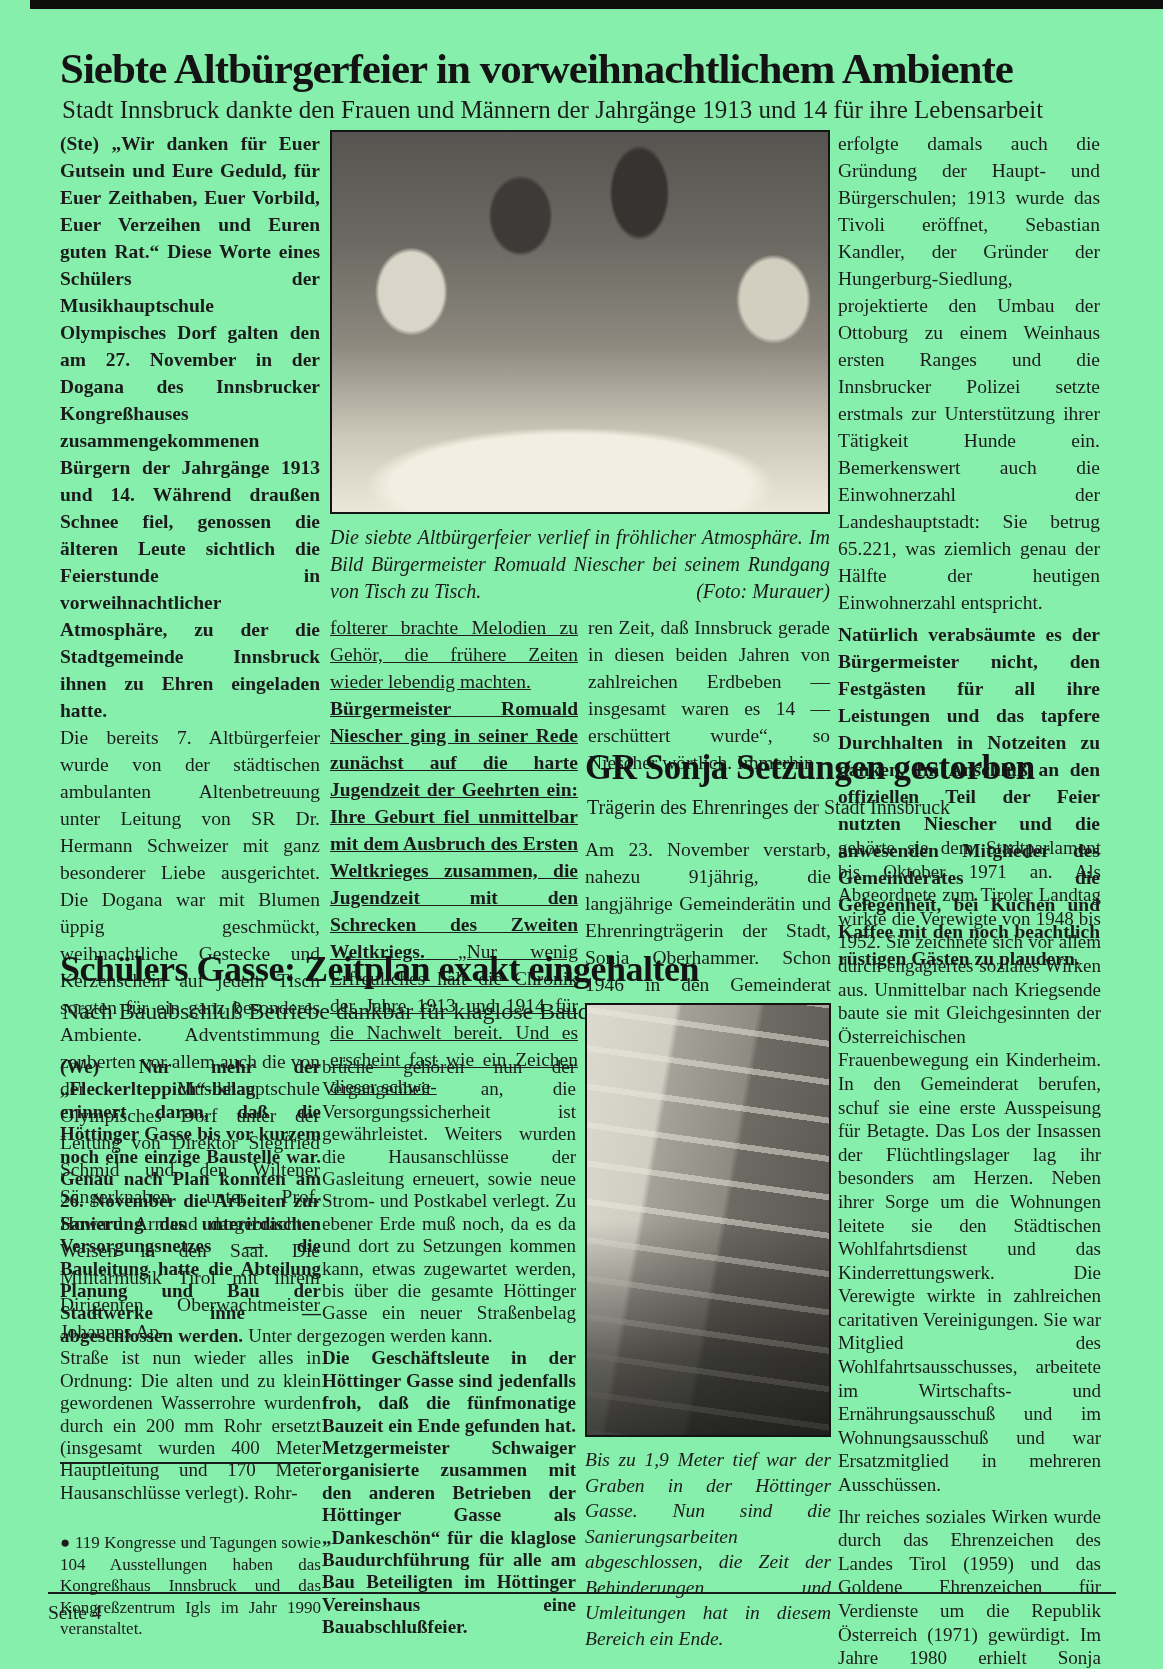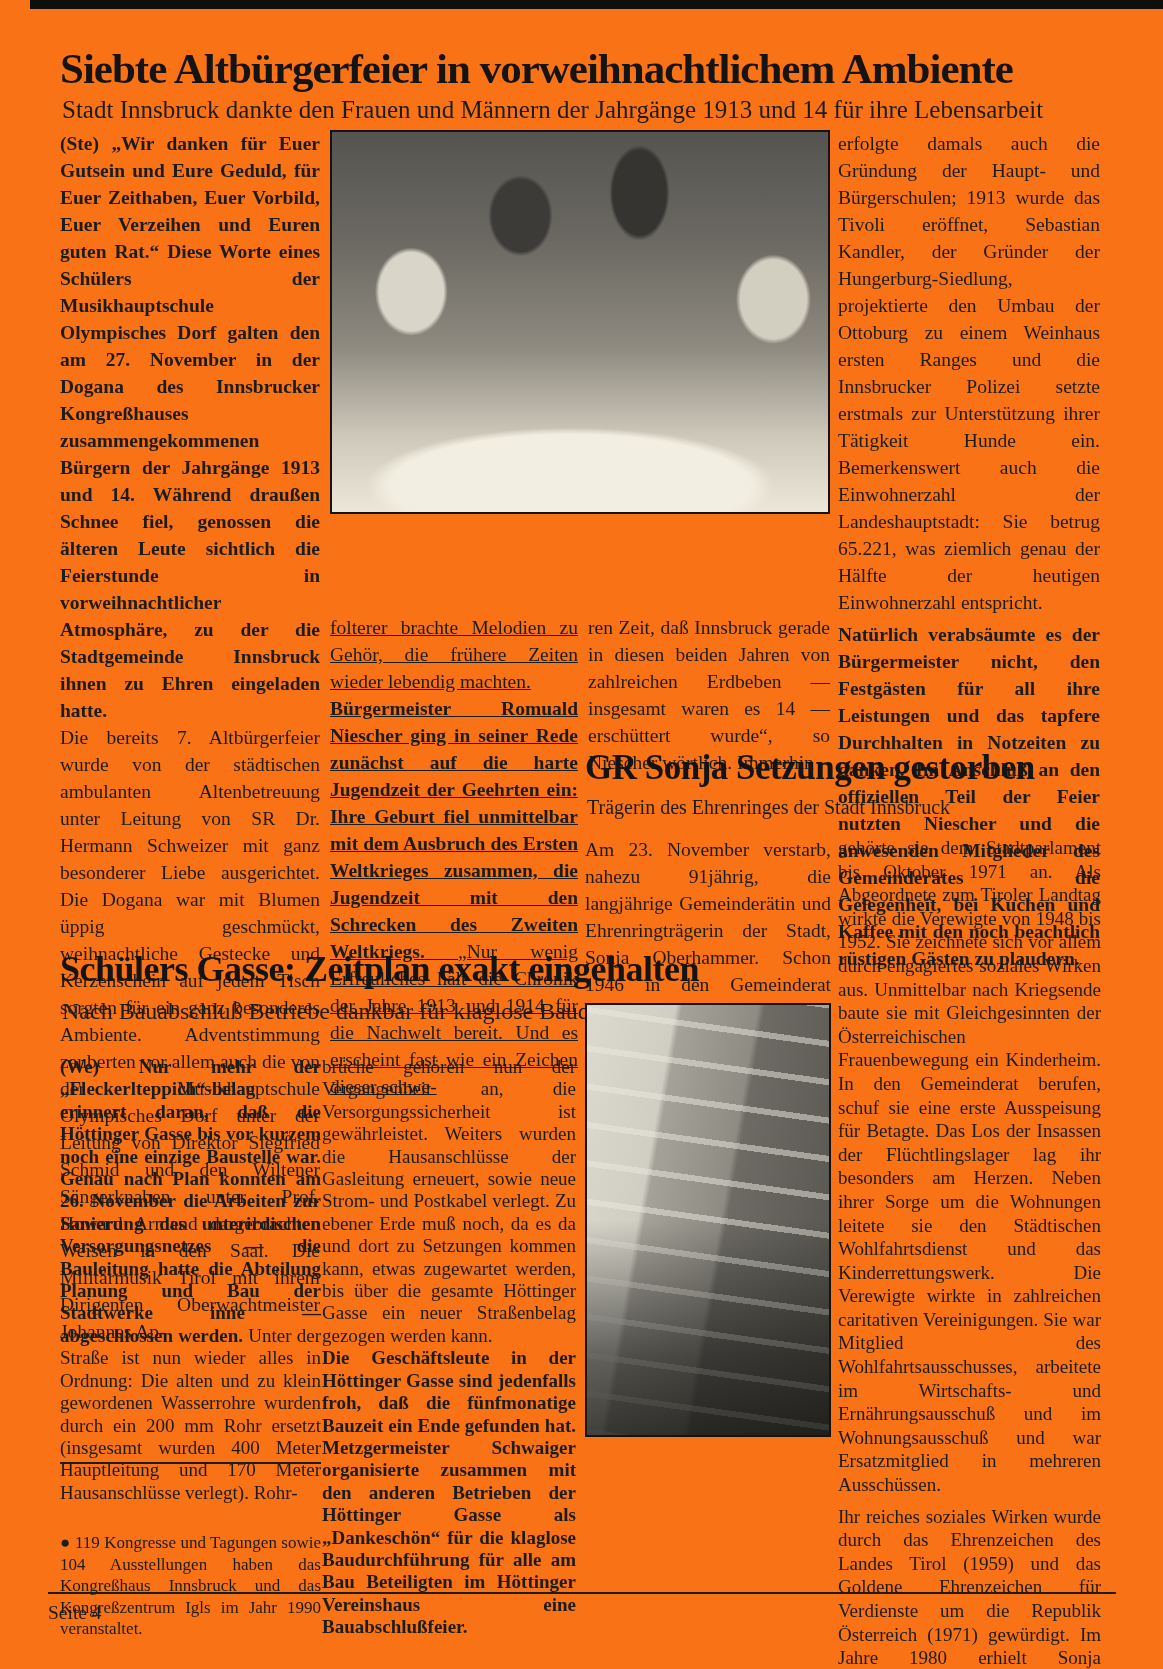--- a/index.html
+++ b/index.html
@@ -1,18 +1,18 @@
 <!DOCTYPE html>
 <html><head>
 <meta charset="utf-8">
 <style>
   html,body { margin:0; padding:0; background:#888; }
   .page {
     position:relative; width:1163px; height:1669px;
-    background:#f97316; color:#1c1c1c;
+    background:#86efac; color:#1c1c1c;
     font-family:"Liberation Serif", serif;
     overflow:hidden;
   }
   .topbar { position:absolute; left:30px; top:0; width:1133px; height:9px; background:#0e0e0c; }
   .h1 {
     position:absolute; margin:0; font-weight:bold; font-size:43px; letter-spacing:-1px;
     white-space:nowrap; color:#141414;
   }
   .subhead { position:absolute; font-size:25px; color:#1c1c1c; white-space:nowrap; }
   .h2 { position:absolute; margin:0; font-weight:bold; font-size:35px; letter-spacing:-0.5px; white-space:nowrap; color:#141414; }
@@ -58,20 +58,24 @@
   <h1 class="h1" style="left:60px; top:44px;">Siebte Altbürgerfeier in vorweihnachtlichem Ambiente</h1>
   <div class="subhead" style="left:62px; top:96px;">Stadt Innsbruck dankte den Frauen und Männern der Jahrgänge 1913 und 14 für ihre Lebensarbeit</div>
 
   <div class="col b20" style="left:60px; top:130px; width:260px;">
     <p class="bold">(Ste) „Wir danken für Euer Gutsein und Eure Geduld, für Euer Zeithaben, Euer Vorbild, Euer Verzeihen und Euren guten Rat.“ Diese Worte eines Schülers der Musikhauptschule Olympisches Dorf galten den am 27. November in der Dogana des Innsbrucker Kongreßhauses zusammengekommenen Bürgern der Jahrgänge 1913 und 14. Während draußen Schnee fiel, genossen die älteren Leute sichtlich die Feierstunde in vorweihnachtlicher Atmosphäre, zu der die Stadtgemeinde Innsbruck ihnen zu Ehren eingeladen hatte.</p>
     <p>Die bereits 7. Altbürgerfeier wurde von der städtischen ambulanten Altenbetreuung unter Leitung von SR Dr. Hermann Schweizer mit ganz besonderer Liebe ausgerichtet. Die Dogana war mit Blumen üppig geschmückt, weihnachtliche Gestecke und Kerzenschein auf jedem Tisch sorgten für ein ganz besonderes Ambiente. Adventstimmung zauberten vor allem auch die von der Musikhauptschule Olympisches Dorf unter der Leitung von Direktor Siegfried Schmid und den Wiltener Sängerknaben unter Prof. Howard Armand dargebrachten Weisen in den Saal. Die Militärmusik Tirol mit ihrem Dirigenten Oberwachtmeister Johannes Ap-</p>
   </div>
 
   <div class="photo photo1" style="left:330px; top:130px; width:500px; height:384px;"></div>
 
+  <div class="cap" style="left:330px; top:524px; width:500px;">
+    <span>Die siebte Altbürgerfeier verlief in fröhlicher Atmosphäre. Im Bild Bürgermeister Romuald Niescher bei seinem Rundgang von Tisch zu Tisch.</span>
+    <span class="credit">(Foto: Murauer)</span>
+  </div>
 
   <div class="col b20" style="left:330px; top:614px; width:248px;text-decoration:underline;">
     <p>folterer brachte Melodien zu Gehör, die frühere Zeiten wieder lebendig machten.</p>
     <p><b>Bürgermeister Romuald Niescher ging in seiner Rede zunächst auf die harte Jugendzeit der Geehrten ein: Ihre Geburt fiel unmittelbar mit dem Ausbruch des Ersten Weltkrieges zusammen, die Jugendzeit mit den Schrecken des Zweiten Weltkriegs.</b> <span>„Nur wenig Erfreuliches hält die Chronik der Jahre 1913 und 1914 für die Nachwelt bereit. Und es erscheint fast wie ein Zeichen dieser schwe-</span></p>
   </div>
 
   <div class="col b20" style="left:588px; top:614px; width:242px;">
     <p>ren Zeit, daß Innsbruck gerade in diesen beiden Jahren von zahlreichen Erdbeben — insgesamt waren es 14 — erschüttert wurde“, so Niescher wörtlich. Immerhin</p>
   </div>
 
@@ -103,19 +107,20 @@
 
   <div class="note" style="left:60px; top:1532px; width:261px;">● 119 Kongresse und Tagungen sowie 104 Ausstellungen haben das Kongreßhaus Innsbruck und das Kongreßzentrum Igls im Jahr 1990 veranstaltet.</div>
 
   <div class="col b19c" style="left:322px; top:1056px; width:254px;">
     <p>brüche gehören nun der Vergangenheit an, die Versorgungssicherheit ist gewährleistet. Weiters wurden die Hausanschlüsse der Gasleitung erneuert, sowie neue Strom- und Postkabel verlegt. Zu ebener Erde muß noch, da es da und dort zu Setzungen kommen kann, etwas zugewartet werden, bis über die gesamte Höttinger Gasse ein neuer Straßenbelag gezogen werden kann.</p>
     <p class="bold">Die Geschäftsleute in der Höttinger Gasse sind jedenfalls froh, daß die fünfmonatige Bauzeit ein Ende gefunden hat. Metzgermeister Schwaiger organisierte zusammen mit den anderen Betrieben der Höttinger Gasse als „Dankeschön“ für die klaglose Baudurchführung für alle am Bau Beteiligten im Höttinger Vereinshaus eine Bauabschlußfeier.</p>
   </div>
 
   <div class="photo photo2" style="left:585px; top:1003px; width:246px; height:434px;"></div>
 
+  <div class="cap cap2" style="left:585px; top:1447px; width:246px;">Bis zu 1,9 Meter tief war der Graben in der Höttinger Gasse. Nun sind die Sanierungsarbeiten abgeschlossen, die Zeit der Behinderungen und Umleitungen hat in diesem Bereich ein Ende.</div>
 
   <div class="rule" style="left:48px; top:1592px; width:1068px; height:2px;"></div>
   <div class="footer" style="left:48px; top:1602px; width:1068px;">
     <span>Seite 4</span>
   </div>
 
 </div>
 
 </body></html>

